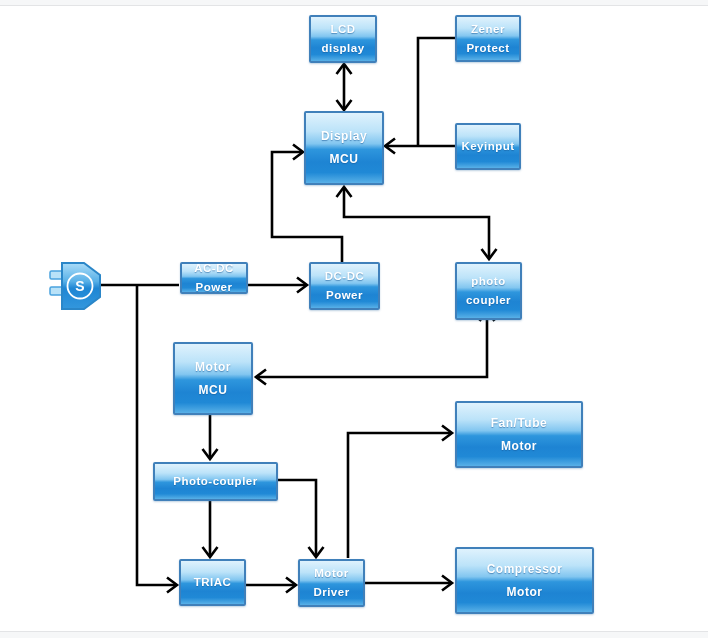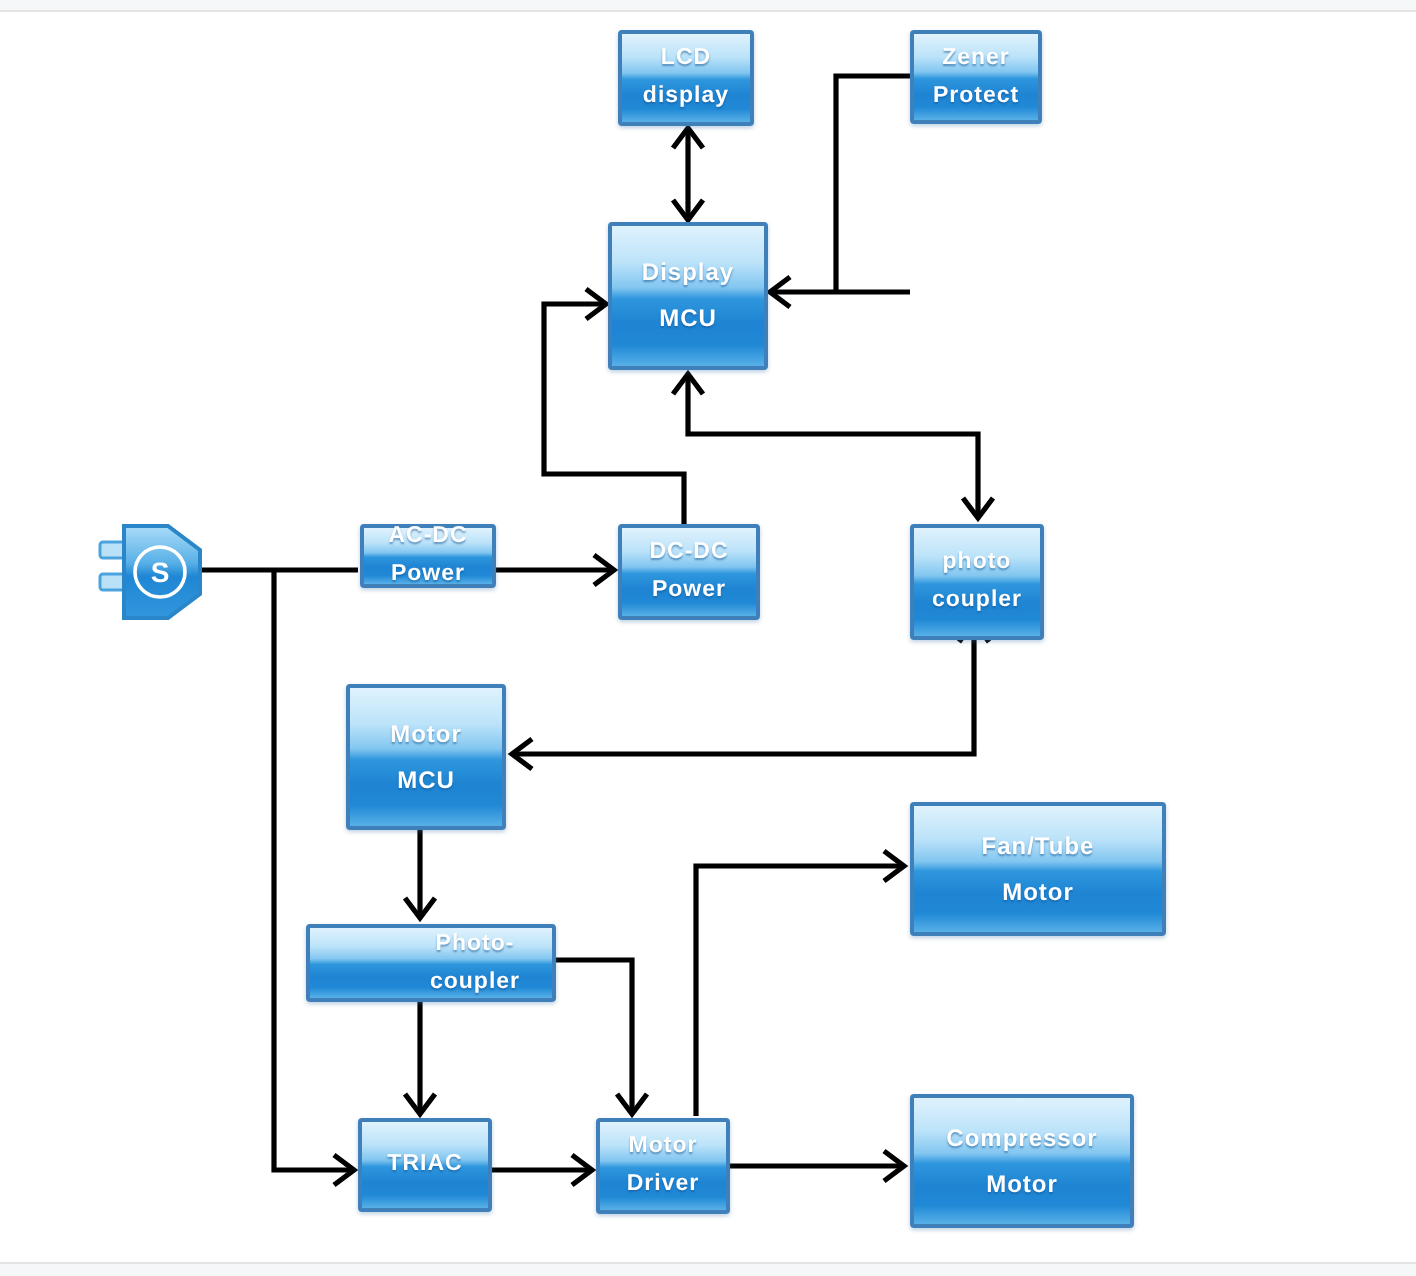--- a/index.html
+++ b/index.html
@@ -127,29 +127,30 @@
       <text x="80" y="291" text-anchor="middle" font-size="14" font-weight="bold" fill="#ffffff" font-family="&quot;Liberation Sans&quot;,sans-serif">S</text>
     </g>
   </svg>
 
   <div class="node" style="left:455px;top:15px;width:66px;height:47px;">Zener
 Protect</div>
   <div class="node" style="left:309px;top:15px;width:68px;height:48px;">LCD
 display</div>
   <div class="node tall" style="left:304px;top:111px;width:80px;height:74px;">Display
 MCU</div>
+  <div class="node" style="left:455px;top:123px;width:66px;height:47px;">Keyinput</div>
   <div class="node" style="left:180px;top:262px;width:68px;height:32px;">AC-DC
 Power</div>
   <div class="node" style="left:309px;top:262px;width:71px;height:48px;">DC-DC
 Power</div>
   <div class="node" style="left:455px;top:262px;width:67px;height:58px;">photo
 coupler</div>
   <div class="node tall" style="left:173px;top:342px;width:80px;height:73px;">Motor
 MCU</div>
-  <div class="node" style="left:153px;top:462px;width:125px;height:39px;padding-left:44px;">Photo-coupler</div>
+  <div class="node" style="left:153px;top:462px;width:125px;height:39px;">Photo-coupler</div>
   <div class="node" style="left:179px;top:559px;width:67px;height:47px;">TRIAC</div>
   <div class="node" style="left:298px;top:559px;width:67px;height:48px;">Motor
 Driver</div>
   <div class="node tall" style="left:455px;top:401px;width:128px;height:67px;">Fan/Tube
 Motor</div>
-  <div class="node tall" style="left:455px;top:547px;width:112px;height:67px;">Compressor
+  <div class="node tall" style="left:455px;top:547px;width:139px;height:67px;">Compressor
 Motor</div>
 </div>
 
 </body></html>

